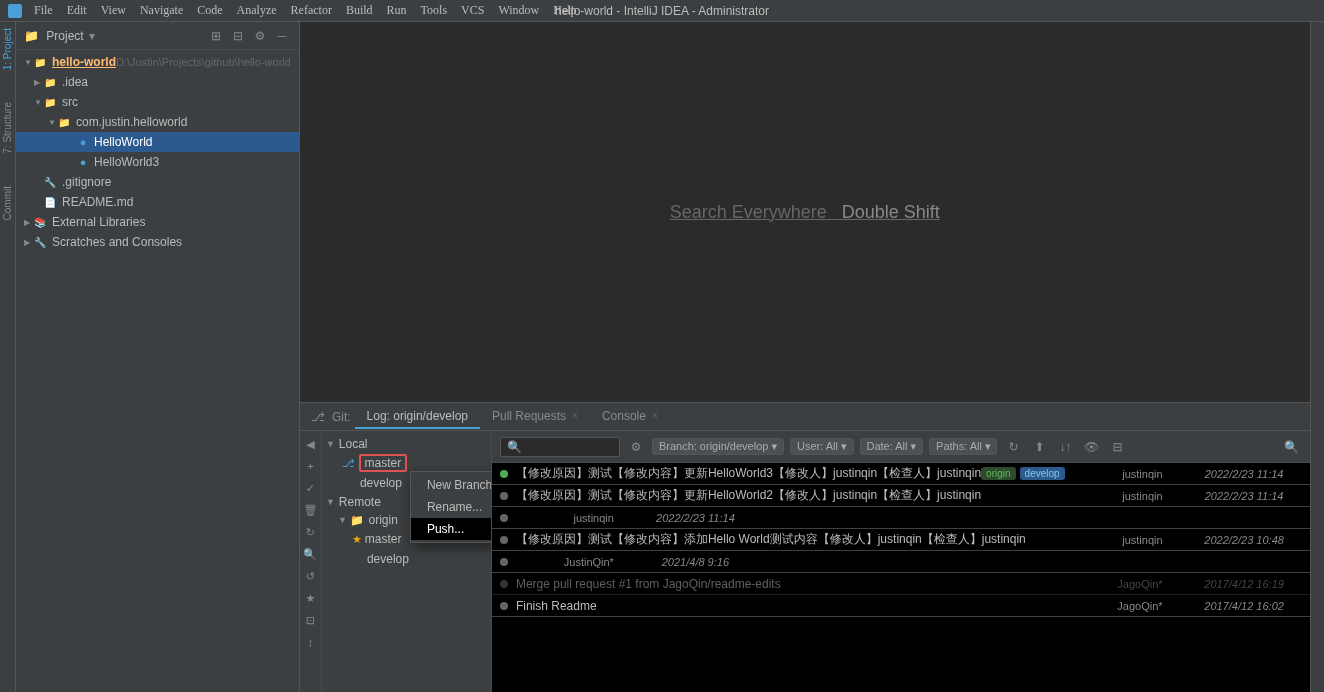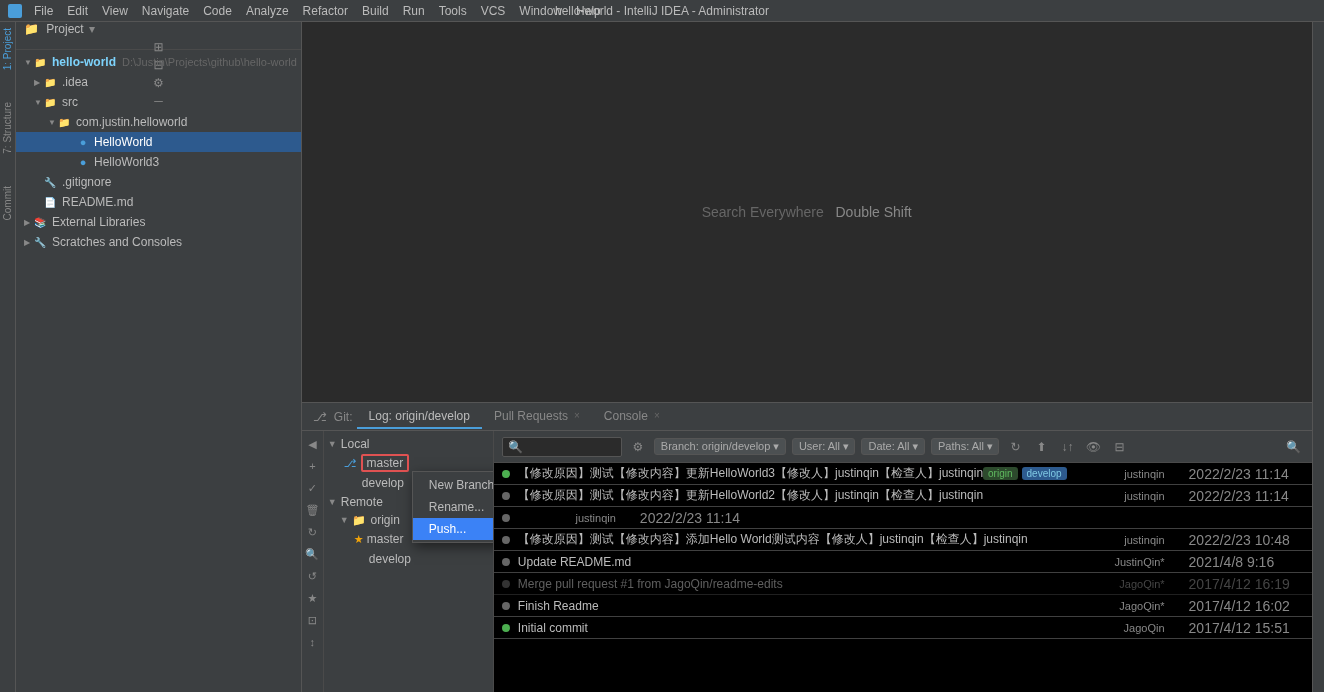--- a/index.html
+++ b/index.html
@@ -28,20 +28,21 @@
       width: 14px; height: 14px;
       background: #4a9eda;
       border-radius: 2px;
       margin-right: 6px;
       flex-shrink: 0;
     }
     #titlebar .menu-items {
       display: flex;
       gap: 2px;
       margin-right: auto;
+      font-family: Liberation Serif, serif;
     }
     #titlebar .menu-item {
       padding: 1px 6px;
       cursor: pointer;
       color: #bbbbbb;
       font-size: 12px;
     }
     #titlebar .title-text {
       position: absolute;
       left: 50%;
@@ -83,21 +84,20 @@
       flex-direction: column;
     }
     #project-toolbar {
       height: 28px;
       background: #3c3f41;
       display: flex;
       align-items: center;
       padding: 0 8px;
       border-bottom: 1px solid #4a4a4a;
       gap: 4px;
-      flex-direction: column;
     }
     .toolbar-icon-btn {
       width: 18px; height: 18px;
       display: flex; align-items: center; justify-content: center;
       cursor: pointer;
       color: #888;
       font-size: 12px;
       border-radius: 2px;
     }
 
@@ -148,21 +148,22 @@
       display: flex;
       align-items: center;
       justify-content: center;
       color: #555;
       font-size: 18px;
     }
 
     .search-everywhere-hint {
       text-align: center;
       color: #666;
-      font-size: 14px;
+      font-size: 18px;
+      text-decoration: underline;
     }
     .search-everywhere-hint .key {
       color: #888;
     }
 
     
     #bottom-panel {
       height: 290px;
       background: #3c3f41;
       border-top: 1px solid #555;
@@ -243,21 +244,21 @@
       padding: 2px 0;
     }
     .ctx-item {
       padding: 4px 16px;
       font-size: 12px;
       cursor: pointer;
       color: #bbbbbb;
       white-space: nowrap;
     }
     .ctx-item.active-ctx {
-      background: #3b82f6;
+      background: #000000;
       color: #fff;
     }
 
     
     #git-log {
       flex: 1;
       display: flex;
       flex-direction: column;
       overflow: hidden;
     }
@@ -348,24 +349,25 @@
     .log-author {
       width: 90px;
       text-align: right;
       color: #888;
       font-size: 11px;
       margin-right: 24px;
       flex-shrink: 0;
     }
     .log-date {
       width: 115px;
-      text-align: left;
-      color: #888;
-      font-size: 14px;
+      text-align: center;
+      color: #888;
+      font-size: 11px;
       flex-shrink: 0;
+      font-style: italic;
     }
     .log-row-faded { opacity: 0.5; }
 
     
     #left-actions {
       width: 22px;
       background: #3c3f41;
       border-right: 1px solid #4a4a4a;
       display: flex;
       flex-direction: column;
@@ -433,22 +435,22 @@
       <div class="toolbar-icon-btn">⊟</div>
       <div class="toolbar-icon-btn">⚙</div>
       <div class="toolbar-icon-btn">─</div>
     </div>
     <div id="project-tree">
 
       <div class="tree-item">
         <span class="indent" style="width:4px;"></span>
         <span class="tree-arrow">▼</span>
         <span class="tree-icon folder-icon">📁</span>
-        <span style="color:#7dd3fc; font-weight:bold;">hello-world</span>
-        <span style="color:#666; font-size:11px; margin-left:6px;">D:\Justin\Projects\github\hello-world</span>
+        <span style="color:#fdba74; font-weight:bold;text-decoration:underline;">hello-world</span>
+        <span style="color:#666; font-size:11px; margin-left:0;">D:\Justin\Projects\github\hello-world</span>
       </div>
 
       <div class="tree-item">
         <span class="indent" style="width:14px;"></span>
         <span class="tree-arrow">▶</span>
         <span class="tree-icon folder-icon">📁</span>
         <span>.idea</span>
       </div>
 
       <div class="tree-item">
@@ -652,21 +654,20 @@
             <div class="log-row">
               <div class="log-dot dot-gray"></div>
               <div class="log-msg">【修改原因】测试【修改内容】添加Hello World测试内容【修改人】justinqin【检查人】justinqin</div>
               <div class="log-tags"></div>
               <div class="log-author">justinqin</div>
               <div class="log-date">2022/2/23 10:48</div>
             </div>
 
             <div class="log-row">
               <div class="log-dot dot-gray"></div>
-              <div class="log-msg">Update README.md</div>
               <div class="log-tags"></div>
               <div class="log-author">JustinQin*</div>
               <div class="log-date">2021/4/8 9:16</div>
             </div>
 
             <div class="log-row log-row-faded">
               <div class="log-dot dot-gray"></div>
               <div class="log-msg">Merge pull request #1 from JagoQin/readme-edits</div>
               <div class="log-tags"></div>
               <div class="log-author">JagoQin*</div>
@@ -674,27 +675,20 @@
             </div>
 
             <div class="log-row">
               <div class="log-dot dot-gray"></div>
               <div class="log-msg">Finish Readme</div>
               <div class="log-tags"></div>
               <div class="log-author">JagoQin*</div>
               <div class="log-date">2017/4/12 16:02</div>
             </div>
 
-            <div class="log-row">
-              <div class="log-dot dot-green"></div>
-              <div class="log-msg">Initial commit</div>
-              <div class="log-tags"></div>
-              <div class="log-author">JagoQin</div>
-              <div class="log-date">2017/4/12 15:51</div>
-            </div>
           </div>
         </div>
 
       </div>
     </div>
   </div>
 
   <div id="right-side-tabs">
   </div>
 </div>

